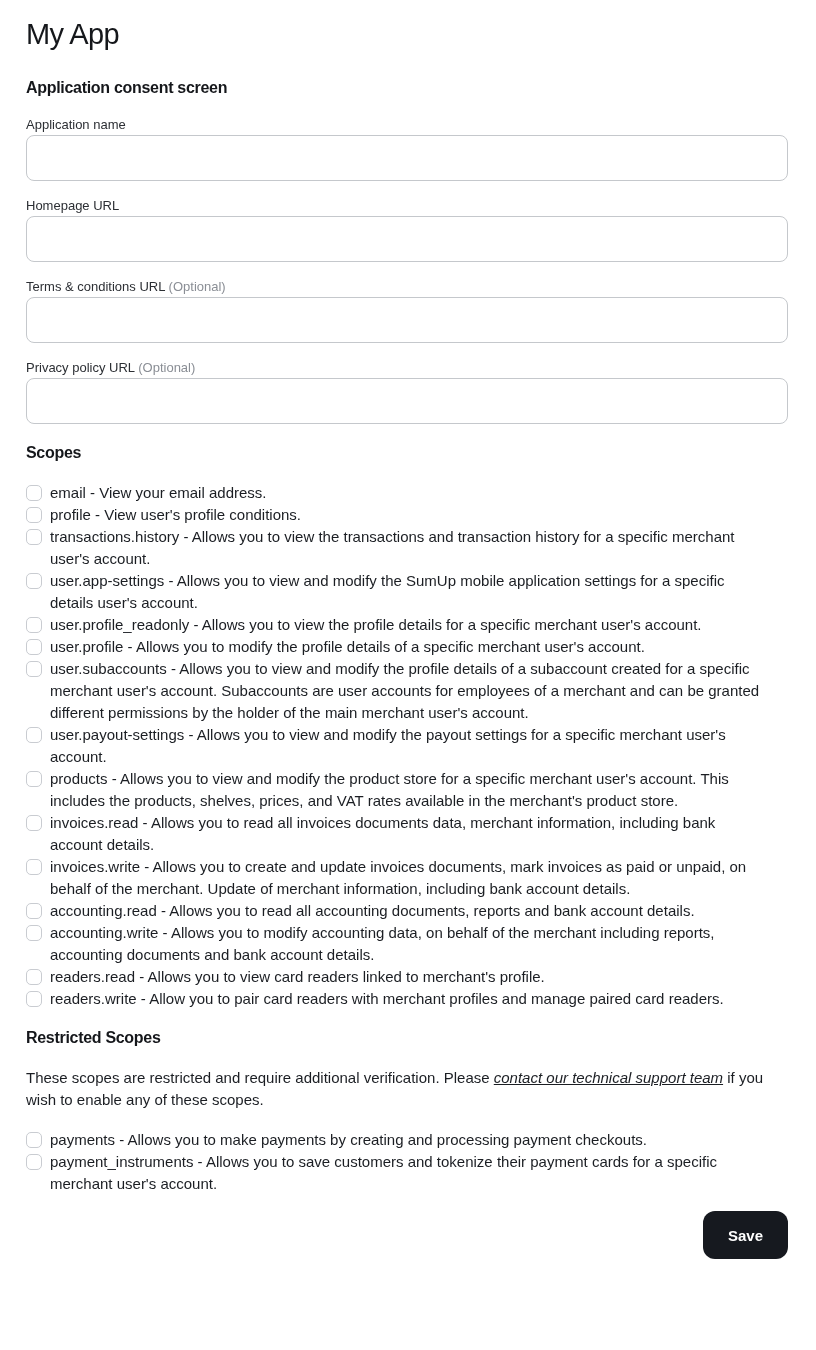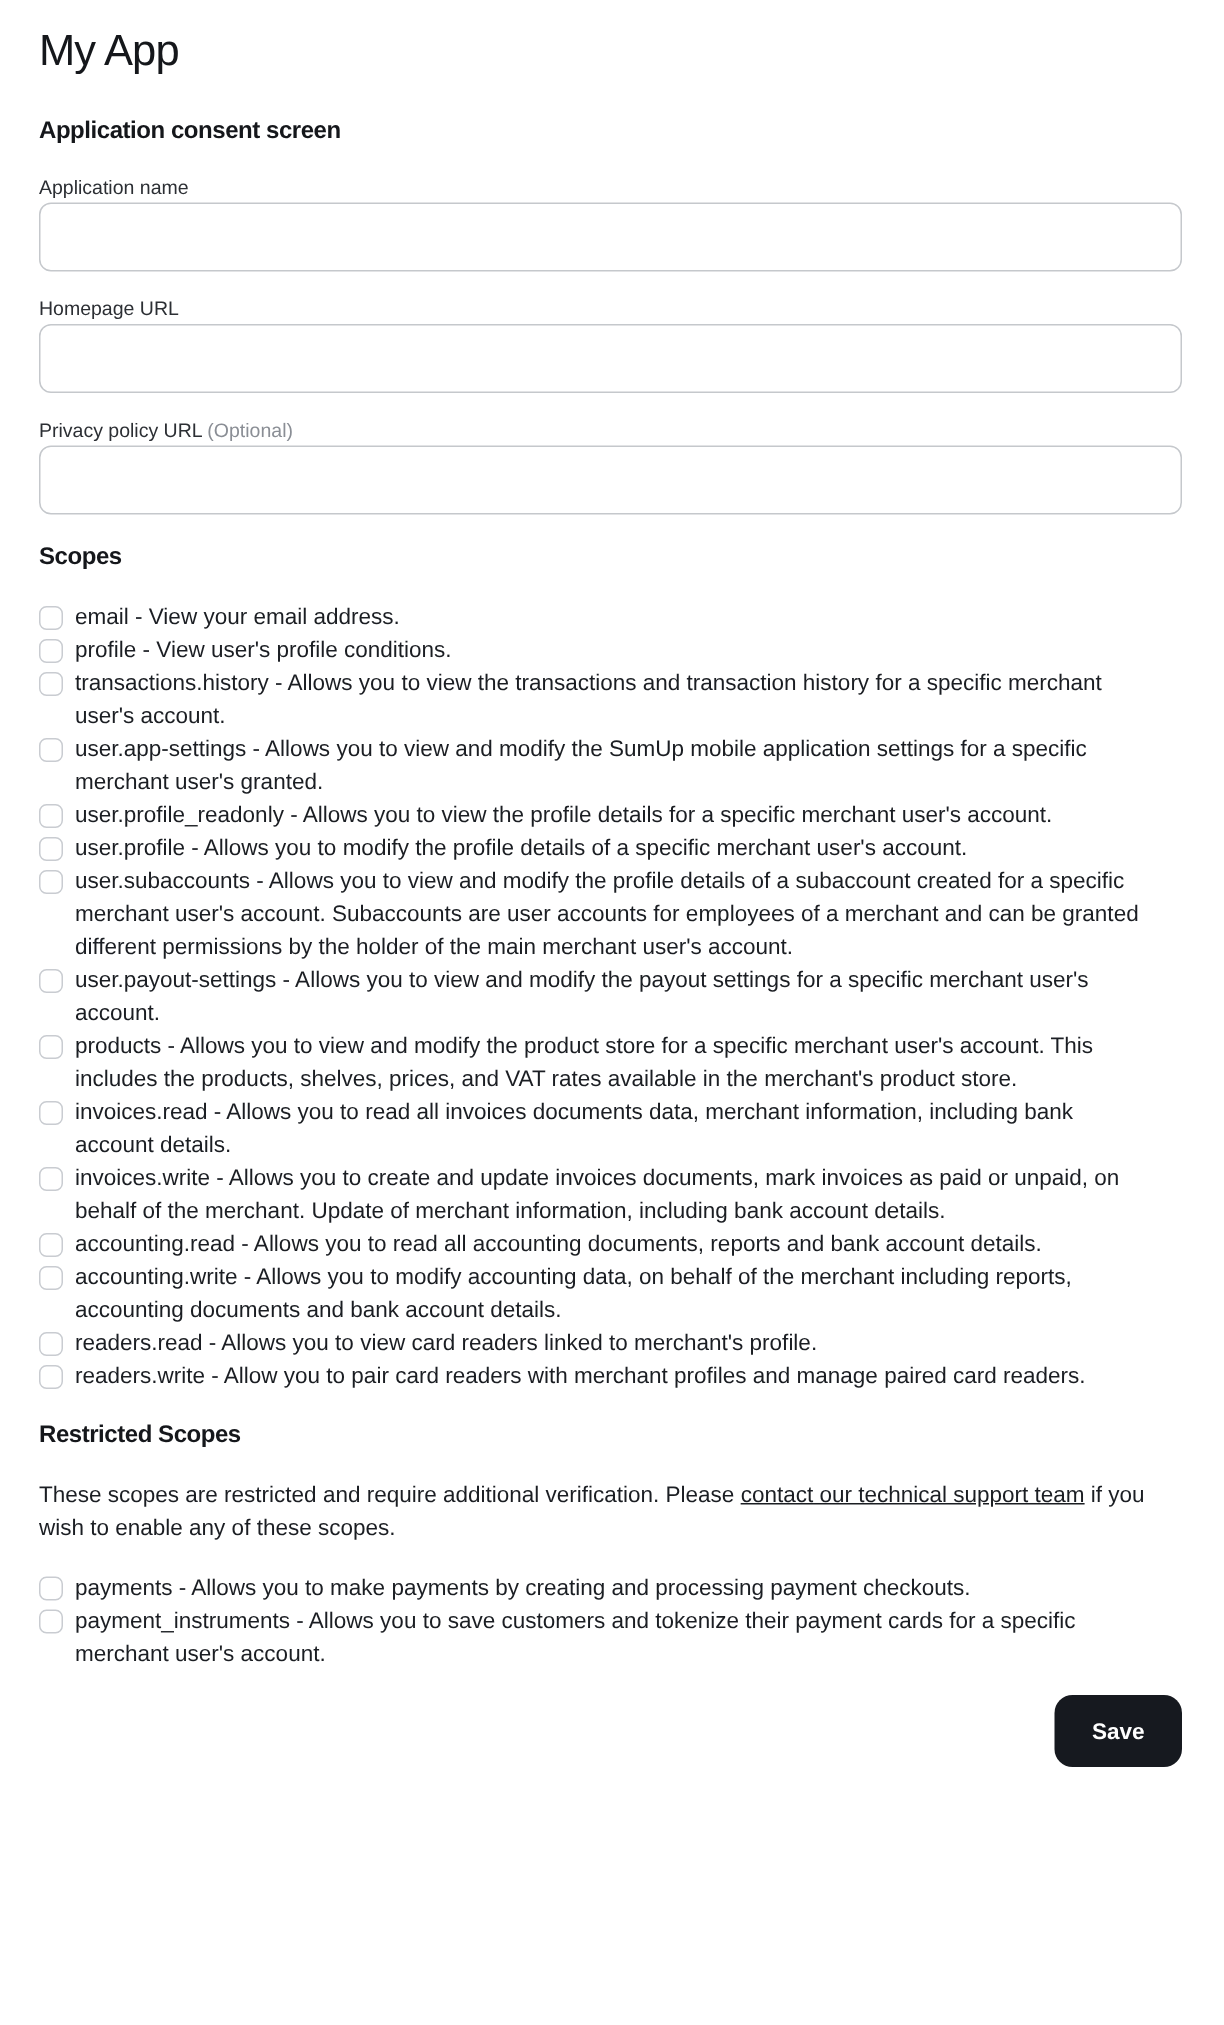--- a/index.html
+++ b/index.html
@@ -76,20 +76,21 @@
     font-size: 15px;
     line-height: 22px;
     margin: 0 0 18px 0;
     max-width: 748px;
     color: #1b1e23;
   }
   .support-link {
     color: inherit;
     text-decoration: underline;
     cursor: pointer;
+    font-style: italic;
   }
 
   .actions {
     display: flex;
     justify-content: flex-end;
     margin-top: 15px;
   }
   .save-button {
     background: #16191f;
     color: #ffffff;
@@ -116,20 +117,24 @@
     <label class="field-label"><span>Application name</span></label>
     <input class="text-input" type="text" value="" style="">
   </div>
 
   <div class="field">
     <label class="field-label"><span>Homepage URL</span></label>
     <input class="text-input" type="text" value="" style="">
   </div>
 
 
+  <div class="field">
+    <label class="field-label"><span>Terms &amp; conditions URL</span> <span class="optional-label">(Optional)</span></label>
+    <input class="text-input" type="text" value="" style="">
+  </div>
 
   <div class="field">
     <label class="field-label"><span>Privacy policy URL</span> <span class="optional-label">(Optional)</span></label>
     <input class="text-input" type="text" value="" style="">
   </div>
 
   <h2 class="section-heading">Scopes</h2>
 
   <div class="scope-list">
     <div class="scope-row">
@@ -139,21 +144,21 @@
     <div class="scope-row">
       <input type="checkbox" class="checkbox" style="">
       <span class="scope-label">profile - View user's profile conditions.</span>
     </div>
     <div class="scope-row">
       <input type="checkbox" class="checkbox" style="">
       <span class="scope-label">transactions.history - Allows you to view the transactions and transaction history for a specific merchant user's account.</span>
     </div>
     <div class="scope-row">
       <input type="checkbox" class="checkbox" style="">
-      <span class="scope-label">user.app-settings - Allows you to view and modify the SumUp mobile application settings for a specific merchant user's granted.</span>
+      <span class="scope-label">user.app-settings - Allows you to view and modify the SumUp mobile application settings for a specific details user's account.</span>
     </div>
     <div class="scope-row">
       <input type="checkbox" class="checkbox" style="">
       <span class="scope-label">user.profile_readonly - Allows you to view the profile details for a specific merchant user's account.</span>
     </div>
     <div class="scope-row">
       <input type="checkbox" class="checkbox" style="">
       <span class="scope-label">user.profile - Allows you to modify the profile details of a specific merchant user's account.</span>
     </div>
     <div class="scope-row">

